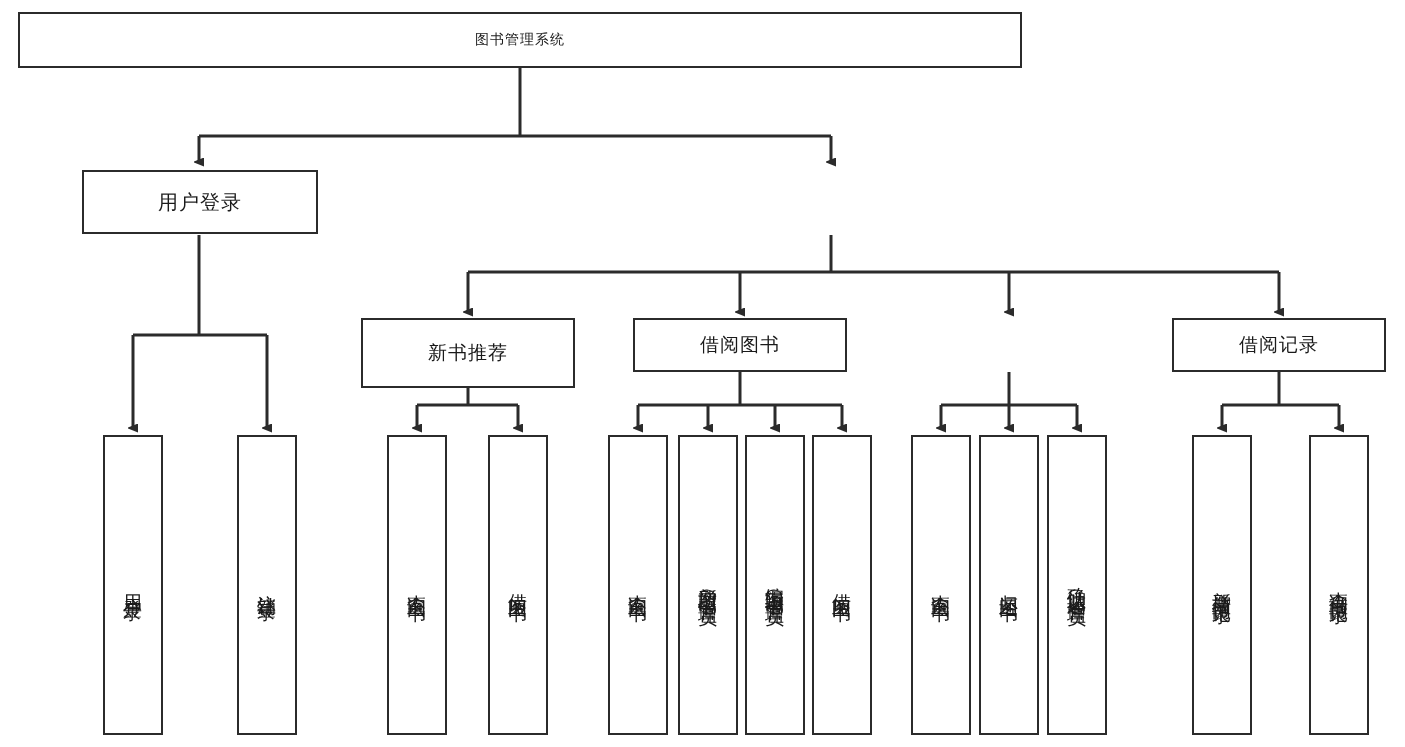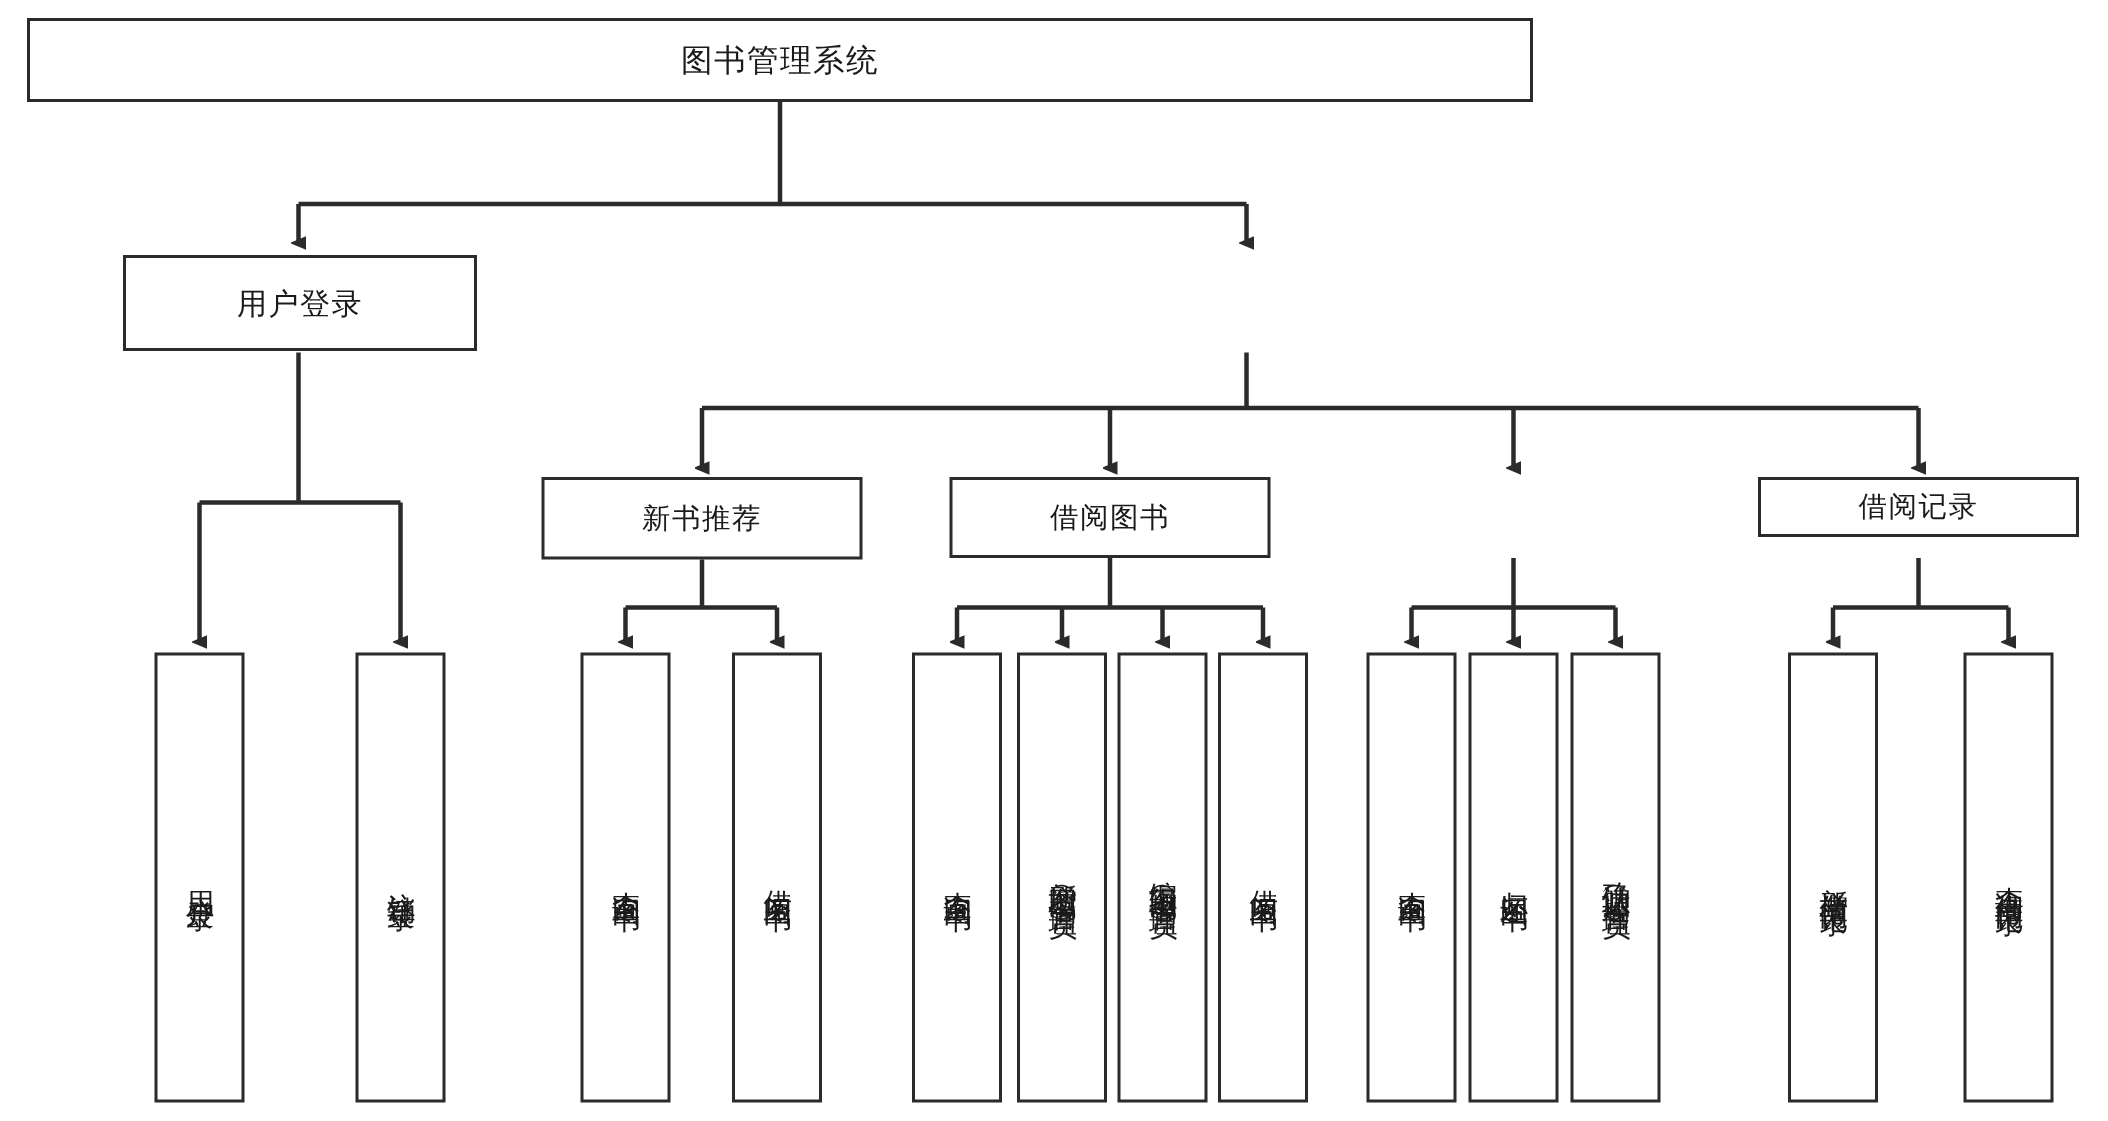--- a/index.html
+++ b/index.html
@@ -28,21 +28,21 @@
     box-sizing: border-box;
     border: 2px solid #2b2b2b;
     background: #ffffff;
     display: flex;
     align-items: center;
     justify-content: center;
     color: #1a1a1a;
     z-index: 2;
   }
   .node.root {
-    font-size: 21px;
+    font-size: 14px;
     text-align: center;
   }
   .node.level2 {
     font-size: 20px;
   }
   .node.level3 {
     font-size: 19px;
   }
   .node.leaf {
     font-size: 19px;
@@ -128,27 +128,27 @@
   </svg>
 
   <div class="node root" style="left:18px; top:12px; width:1004px; height:56px;">
     <span class="htext">图书管理系统</span>
   </div>
 
   <div class="node level2" style="left:82px; top:170px; width:236px; height:64px;">
     <span class="htext">用户登录</span>
   </div>
 
-  <div class="node level3" style="left:361px; top:318px; width:214px; height:55px;">
+  <div class="node level3" style="left:361px; top:318px; width:214px; height:70px;">
     <span class="htext">新书推荐</span>
   </div>
   <div class="node level3" style="left:633px; top:318px; width:214px; height:54px;">
     <span class="htext">借阅图书</span>
   </div>
-  <div class="node level3" style="left:1172px; top:318px; width:214px; height:40px;">
+  <div class="node level3" style="left:1172px; top:318px; width:214px; height:54px;">
     <span class="htext">借阅记录</span>
   </div>
 
   <div class="node leaf" style="left:103px; top:435px; width:60px; height:300px;">
     <span class="vtext">用户登录</span>
   </div>
   <div class="node leaf" style="left:237px; top:435px; width:60px; height:300px;">
     <span class="vtext">注销登录</span>
   </div>
 

